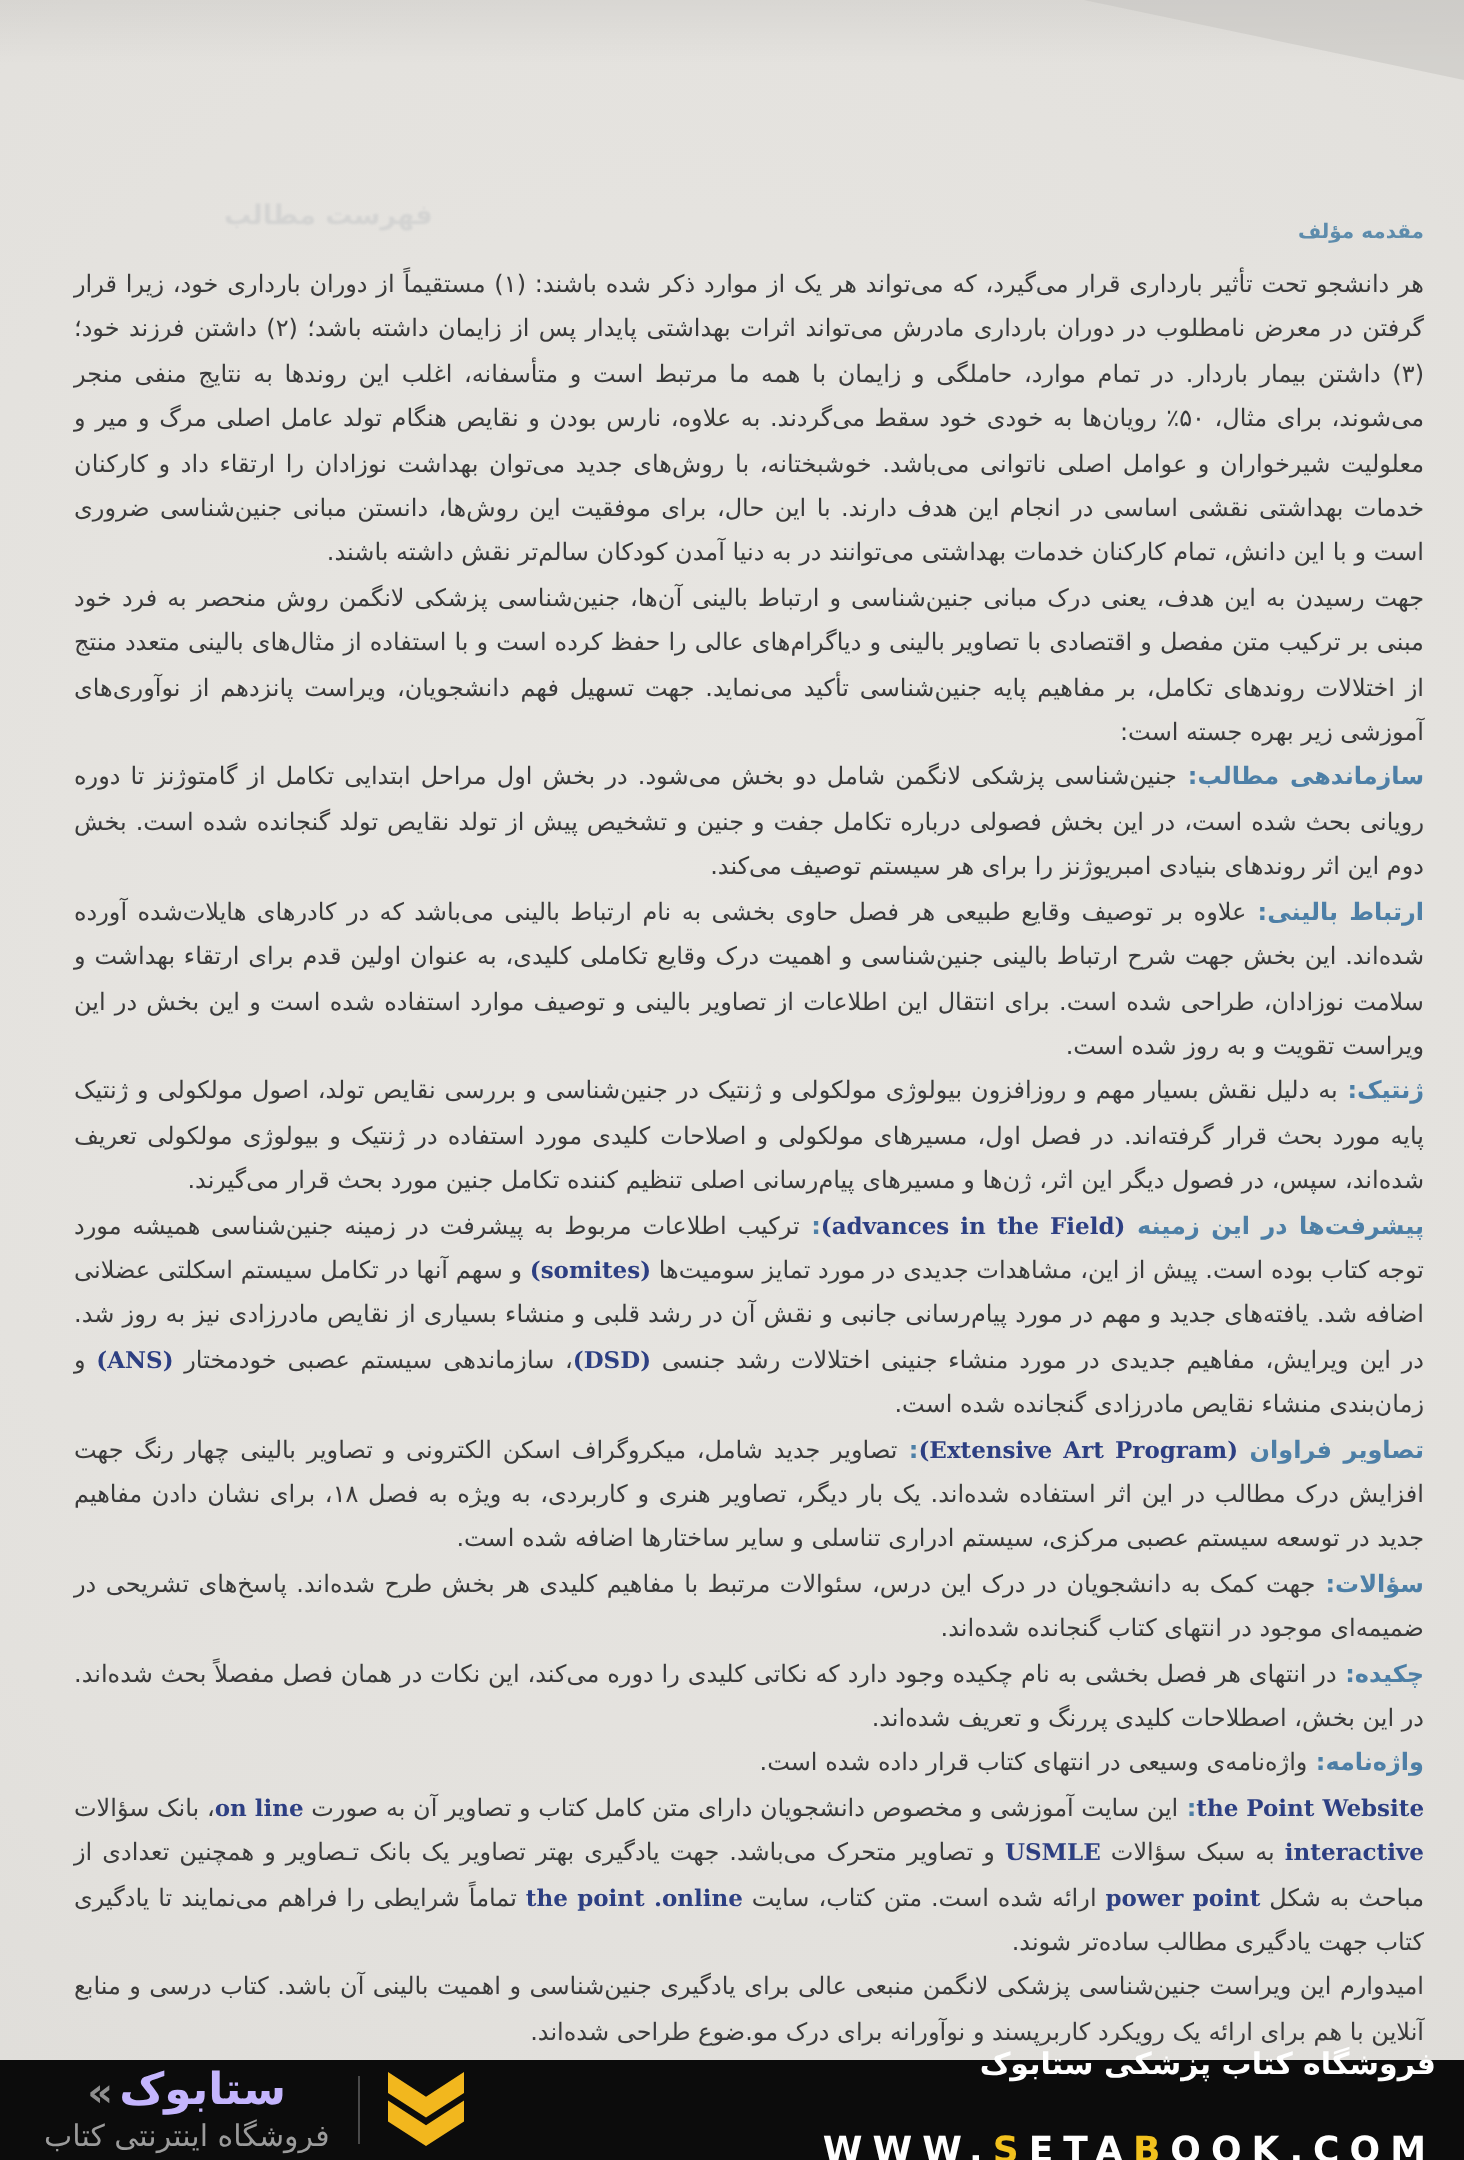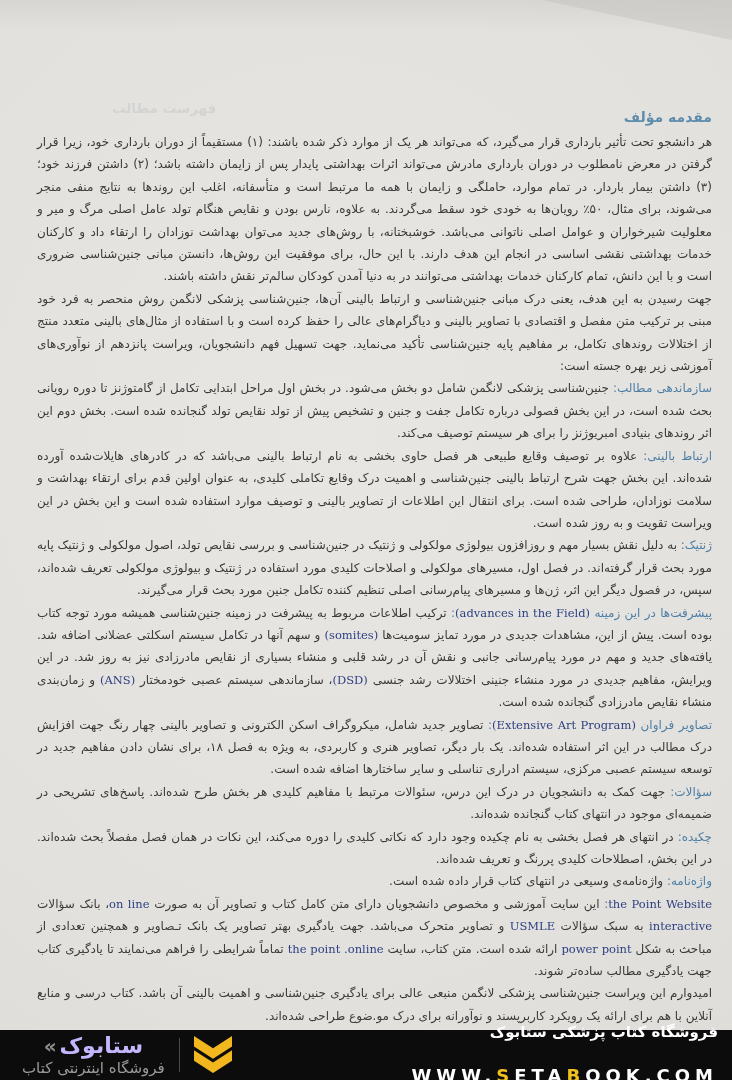--- a/index.html
+++ b/index.html
@@ -27,31 +27,31 @@
     filter:blur(.5px);
   }
   
   .content{
     position:absolute;top:107px;left:37px;right:20px;
     direction:rtl;
     color:#3b3b3b;
   }
   .page-title{
     margin:0 0 4px 0;
-    font-size:14px;line-height:20px;font-weight:bold;
+    font-size:10px;line-height:20px;font-weight:bold;
     color:#5d8cac;
   }
   .body-text p{
     margin:0;
     font-size:12px;line-height:22.4px;
     text-align:justify;
   }
-  .run-label{color:#4d7fa6;font-weight:normal;}
+  .run-label{color:#4d7fa6;font-weight:bold;}
   .run-en{
-    font-family:"DejaVu Serif",serif;font-weight:normal;
+    font-family:"DejaVu Serif",serif;font-weight:bold;
     color:#2d3f82;font-size:11.5px;
     direction:ltr;unicode-bidi:isolate;
   }
   
   .footer{
     position:absolute;left:0;bottom:0;width:732px;height:50px;
     background:#0c0c0c;color:#fff;
     display:flex;align-items:center;justify-content:space-between;
     padding:0 14px 0 22px;box-sizing:border-box;
     z-index:5;

